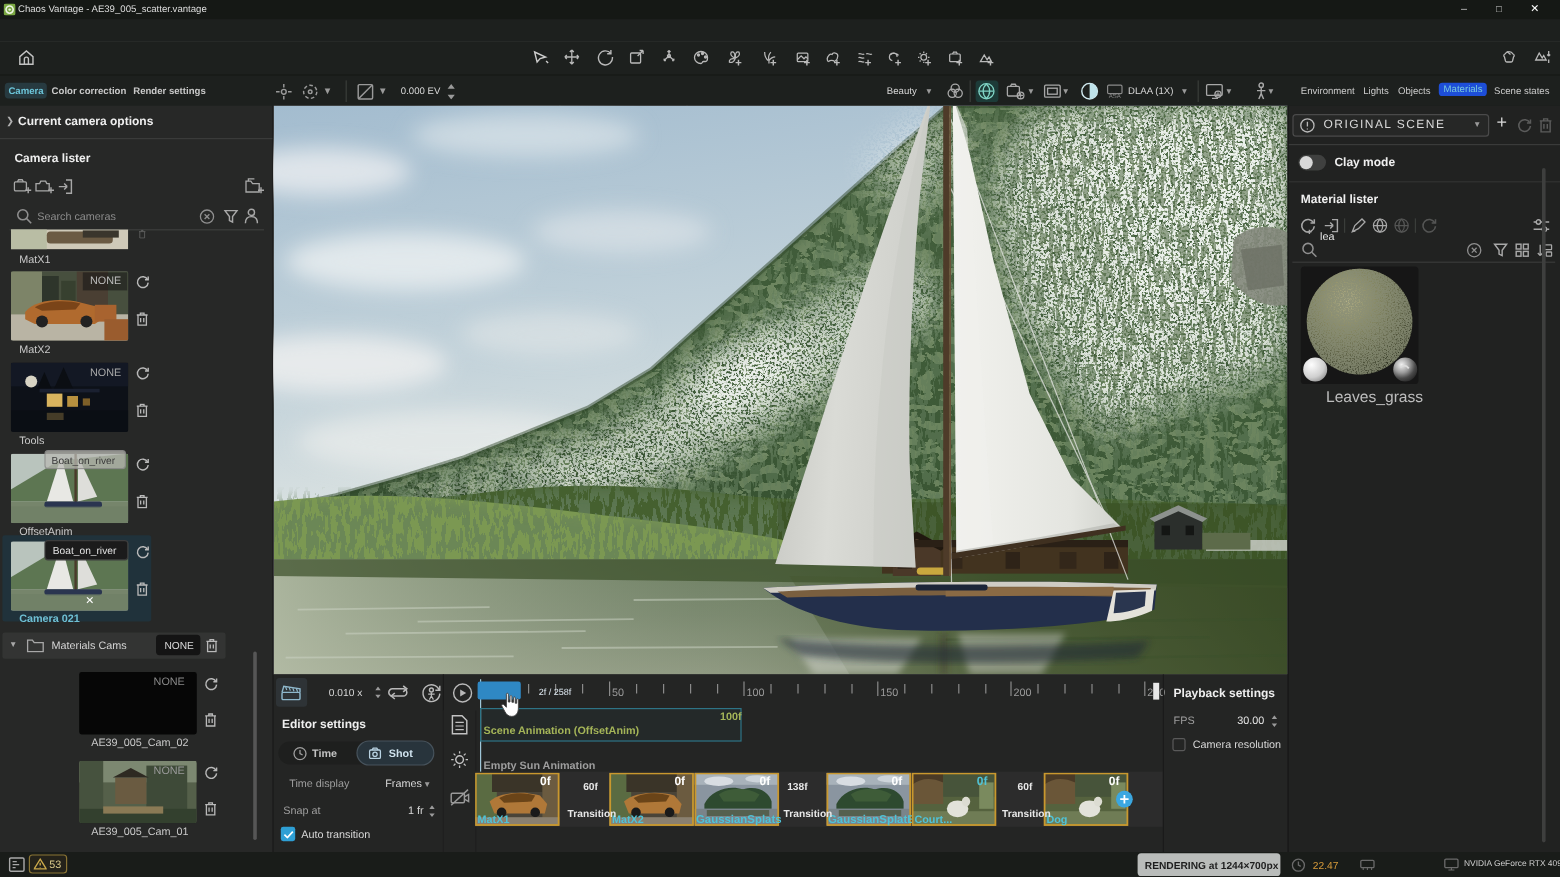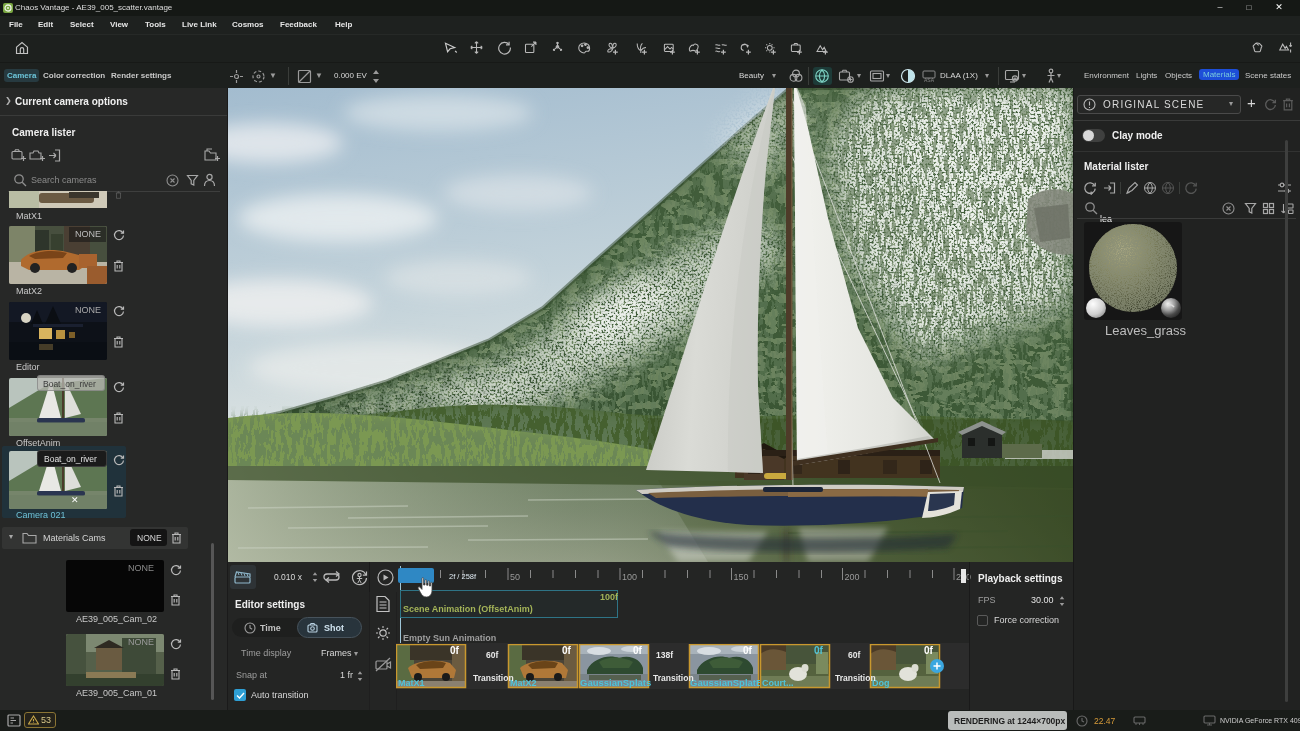--- a/index.html
+++ b/index.html
@@ -44,31 +44,20 @@
     <svg class="abs" style="left:3px;top:3px" width="10" height="10">
         <rect x="0" y="0" width="10" height="10" rx="2" fill="#7ba843"></rect>
         <circle cx="5" cy="5" r="3" fill="none" stroke="#eef4e6" stroke-width="1.3"></circle>
         <circle cx="5" cy="5" r="1" fill="#eef4e6"></circle>
       </svg>
     <span class="title">Chaos Vantage - AE39_005_scatter.vantage</span>
     <span class="winbtn" style="left:1206px;">–</span>
     <span class="winbtn" style="left:1235px;font-size:8px;">□</span>
     <span class="winbtn" style="left:1265px;color:#fff;">✕</span>
   </div>
-  <div id="menubar">
-    <span style="left:9px">File</span>
-      <span style="left:38px">Edit</span>
-      <span style="left:70px">Select</span>
-      <span style="left:110px">View</span>
-      <span style="left:145px">Tools</span>
-      <span style="left:182px">Live Link</span>
-      <span style="left:232px">Cosmos</span>
-      <span style="left:280px">Feedback</span>
-      <span style="left:335px">Help</span>
-  </div>
   <div id="toolbar1">
     <svg class="ic" style="left:14px;top:5px" width="16" height="16" viewBox="0 0 19 19" fill="none" stroke="#c2c2c2" stroke-width="1.4">
         <path d="M3 8.5 L9.5 3 L16 8.5 L16 16 L3 16 Z"></path>
         <path d="M7.5 16 L7.5 11 a2 2 0 0 1 4 0 L11.5 16"></path>
       </svg>
     <div class="sep-v" style="left:466px;top:38px;height:20px"></div>
     <div class="sep-v" style="left:572px;top:38px;height:20px"></div>
     <svg class="ic" style="left:443px;top:5px" width="15" height="15" viewBox="0 0 18 18" fill="none" stroke="#cccccc" stroke-width="1.4">
         <path d="M3 4 L14 9 L8.5 10.5 L5.5 14 Z"></path>
         <path d="M14.5 13 L16.5 15"></path>
@@ -314,21 +303,21 @@
           <path d="M44 4 L52 22 L36 22 Z" fill="#0b0e13"></path>
         <rect x="30" y="26" width="13" height="11" fill="#d9b45e"></rect>
         <rect x="47" y="28" width="9" height="9" fill="#b8913f"></rect>
         <rect x="60" y="30" width="6" height="6" fill="#7d5f28"></rect>
         <rect x="24" y="22" width="50" height="3" fill="#1a2030"></rect>
         <rect x="0" y="40" width="98" height="18" fill="#0a0e14"></rect>
         <rect x="30" y="42" width="14" height="6" fill="rgba(210,170,90,0.3)"></rect>
       </svg>
     </div>
     <span class="abs" style="left:75px;top:217px;color:#a9a9a9;font-size:9px;">NONE</span>
-    <span class="lbl" style="left:16px;top:274px;">Editor</span>
+    <span class="lbl" style="left:16px;top:274px;">Tools</span>
     <svg class="ic" style="left:113px;top:217px" width="12" height="12" viewBox="0 0 12 12" fill="none" stroke="#b9b9b9" stroke-width="1.2">
         <path d="M10 4 A4.5 4.5 0 1 0 10.5 6.5"></path>
         <path d="M10.5 1.5 L10.5 4.2 L7.8 4.2"></path>
       </svg>
     <svg class="ic" style="left:113px;top:248px" width="11" height="12" viewBox="0 0 11 12" fill="none" stroke="#b9b9b9" stroke-width="1.1">
         <path d="M1 2.5 L10 2.5 M4 2.5 L4 1 L7 1 L7 2.5 M2 2.5 L2 11 L9 11 L9 2.5 M4.2 5 L4.2 8.5 M6.8 5 L6.8 8.5"></path>
       </svg>
 
     <div class="thumb" style="left:9px;top:290px;width:98px;height:58px;">
       <svg width="98" height="58" viewBox="0 0 98 58">
@@ -362,21 +351,21 @@
         <path d="M42 2 L52 40 L30 40 Z" fill="#e8e8e4"></path>
         <path d="M56 2 L56 40 L72 36 Z" fill="#dededa"></path>
         <rect x="53" y="0" width="2" height="42" fill="#4a3a2a"></rect>
         <rect x="28" y="40" width="48" height="5" rx="2" fill="#2a3550"></rect>
         <path d="M0 44 L98 44 L98 58 L0 58 Z" fill="rgba(110,125,100,0.55)"></path>
       </svg>
     </div>
     <div class="abs" style="left:37px;top:362px;width:70px;height:17px;background:#1b1b1b;border-radius:3px;border:1px solid #3c3c3c;"></div>
     <span class="abs" style="left:44px;top:366px;color:#e2e2e2;font-size:8.5px;">Boat_on_river</span>
     <span class="abs" style="left:71px;top:407px;color:#fff;font-size:9px;">✕</span>
-    <span class="lbl" style="left:16px;top:422px;color:#6fc0d4;">Camera 021</span>
+    <span class="lbl" style="left:16px;top:422px;color:#6fc0d4;font-weight:bold;">Camera 021</span>
     <svg class="ic" style="left:113px;top:366px" width="12" height="12" viewBox="0 0 12 12" fill="none" stroke="#b9b9b9" stroke-width="1.2">
         <path d="M10 4 A4.5 4.5 0 1 0 10.5 6.5"></path>
         <path d="M10.5 1.5 L10.5 4.2 L7.8 4.2"></path>
       </svg>
     <svg class="ic" style="left:113px;top:397px" width="11" height="12" viewBox="0 0 11 12" fill="none" stroke="#b9b9b9" stroke-width="1.1">
         <path d="M1 2.5 L10 2.5 M4 2.5 L4 1 L7 1 L7 2.5 M2 2.5 L2 11 L9 11 L9 2.5 M4.2 5 L4.2 8.5 M6.8 5 L6.8 8.5"></path>
       </svg>
 
     <div class="abs" style="left:2px;top:439px;width:186px;height:22px;background:#333433;border-radius:2px;"></div>
     <span class="abs" style="left:9px;top:444px;color:#a8a8a8;font-size:8px;">▾</span>
@@ -810,21 +799,21 @@
     <span class="abs" style="left:23px;top:128px;color:#d8d8d8;font-size:9px;">Auto transition</span>
 
     <div class="sep-v" style="left:741px;top:0;height:148px;background:#1a1a1a;"></div>
     <span class="abs" style="left:750px;top:11px;color:#efefef;font-size:10px;font-weight:bold;">Playback settings</span>
     <span class="abs" style="left:750px;top:33px;color:#9e9e9e;font-size:9px;">FPS</span>
     <span class="abs" style="left:803px;top:33px;color:#e4e4e4;font-size:9px;">30.00</span>
     <svg class="ic" style="left:831px;top:34px" width="6" height="10" viewBox="0 0 8 13" fill="#9a9a9a">
         <path d="M4 0 L7 4 L1 4 Z M4 13 L7 9 L1 9 Z"></path>
       </svg>
     <div class="abs" style="left:749px;top:53px;width:11px;height:11px;border:1px solid #5a5a5a;border-radius:2px;"></div>
-    <span class="abs" style="left:766px;top:53px;color:#d8d8d8;font-size:9px;">Force correction</span>
+    <span class="abs" style="left:766px;top:53px;color:#d8d8d8;font-size:9px;">Camera resolution</span>
   </div>
   <div id="rightpanel">
 
     <div class="abs" style="left:3px;top:7px;width:164px;height:19px;background:#262726;border:1px solid #4a4a4a;border-radius:3px;"></div>
     <svg class="ic" style="left:9px;top:10px" width="13" height="13" viewBox="0 0 13 13" fill="none" stroke="#b9b9b9" stroke-width="1.1">
         <circle cx="6.5" cy="6.5" r="5.5"></circle>
         <path d="M6.5 3.5 L6.5 7.5 M6.5 9 L6.5 10"></path>
       </svg>
     <span class="abs" style="left:29px;top:11px;color:#d9d9d9;font-size:10px;letter-spacing:1.2px;">ORIGINAL SCENE</span>
     <span class="abs" style="left:155px;top:11px;color:#9a9a9a;font-size:8px;">▾</span>
@@ -874,21 +863,21 @@
     <svg class="ic" style="left:203px;top:93px" width="15" height="14" viewBox="0 0 15 14" fill="none" stroke="#a8a8a8" stroke-width="1.2">
         <path d="M1 4 L14 4 M1 10 L14 10"></path>
         <circle cx="5" cy="4" r="1.8" fill="#222322"></circle>
         <circle cx="10" cy="10" r="1.8" fill="#222322"></circle>
       </svg>
 
     <svg class="ic" style="left:10px;top:113px" width="14" height="14" viewBox="0 0 14 14" fill="none" stroke="#8f8f8f" stroke-width="1.3">
         <circle cx="6" cy="6" r="4.2"></circle>
         <path d="M9.2 9.2 L13 13"></path>
       </svg>
-    <span class="abs" style="left:26px;top:126px;color:#e8e8e8;font-size:9px;">lea</span>
+    <span class="abs" style="left:26px;top:104px;color:#e8e8e8;font-size:9px;">lea</span>
     <svg class="ic" style="left:148px;top:114px" width="13" height="13" viewBox="0 0 13 13" fill="none" stroke="#8f8f8f" stroke-width="1.1">
         <circle cx="6.5" cy="6.5" r="5.5"></circle>
         <path d="M4.5 4.5 L8.5 8.5 M8.5 4.5 L4.5 8.5"></path>
       </svg>
     <svg class="ic" style="left:170px;top:114px" width="13" height="13" viewBox="0 0 13 13" fill="none" stroke="#a8a8a8" stroke-width="1.2">
         <path d="M1.5 1.5 L11.5 1.5 L7.8 6.5 L7.8 11 L5.2 9.8 L5.2 6.5 Z"></path>
       </svg>
     <svg class="ic" style="left:188px;top:114px" width="13" height="13" viewBox="0 0 13 13" fill="none" stroke="#a8a8a8" stroke-width="1.2">
         <rect x="1.5" y="1.5" width="4" height="4"></rect>
         <rect x="7.5" y="1.5" width="4" height="4"></rect>

